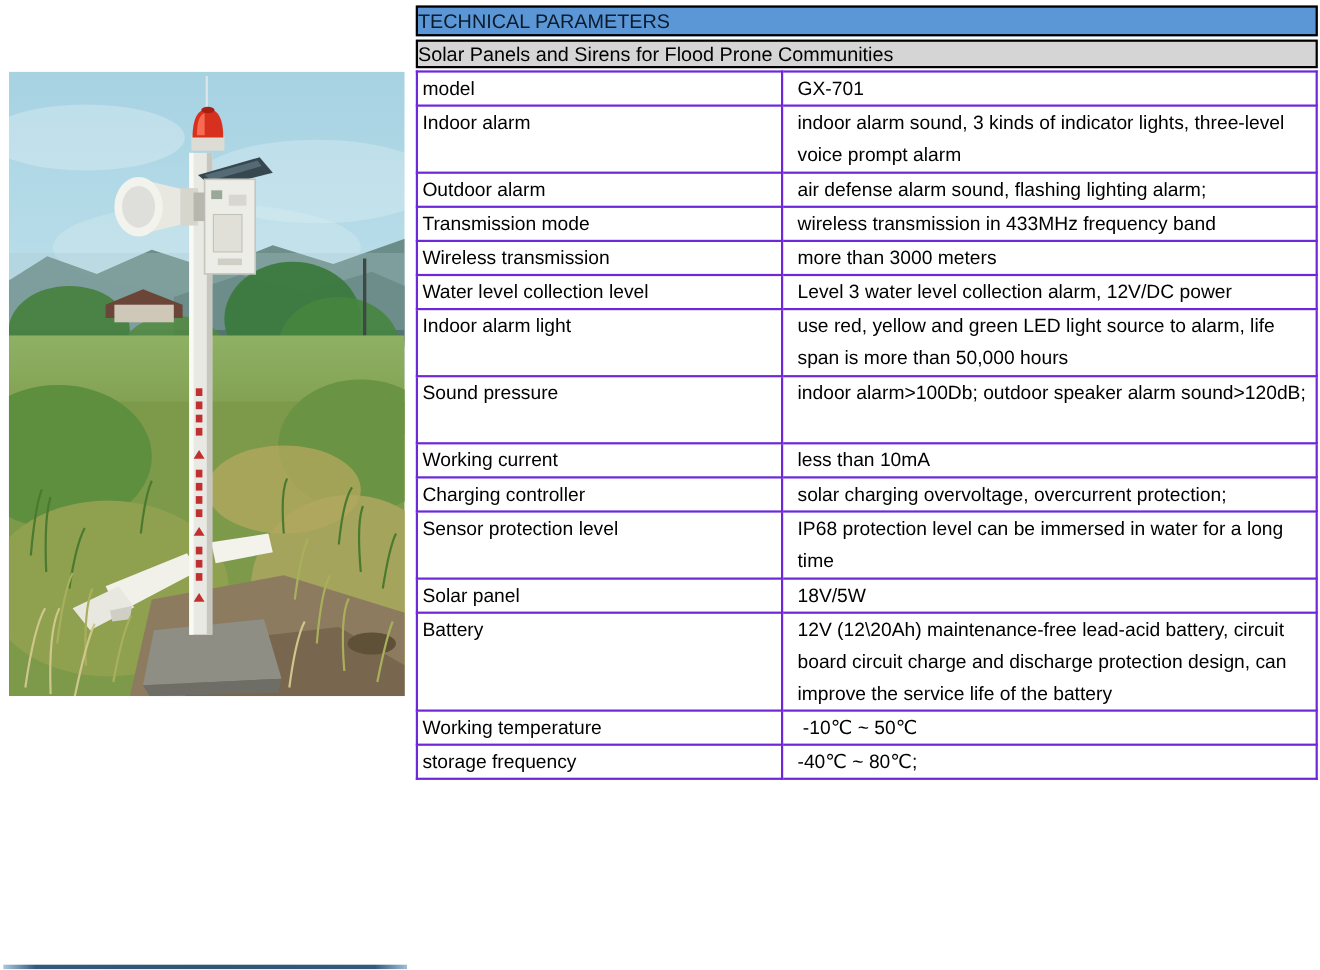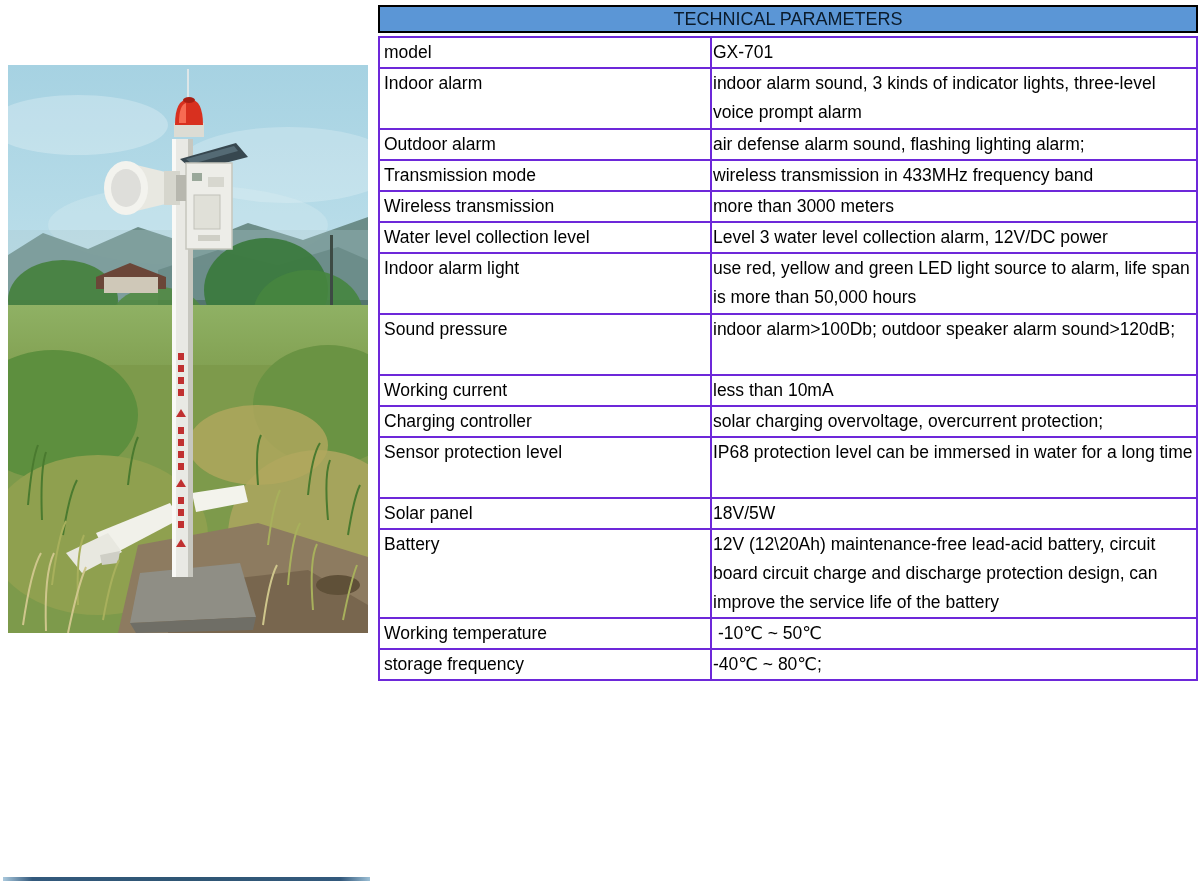--- a/index.html
+++ b/index.html
@@ -6,29 +6,29 @@
   html,body { width:1200px; height:882px; background:#ffffff; overflow:hidden;
               font-family:"Liberation Sans","DejaVu Sans",sans-serif; color:#000; }
   .page { position:relative; width:1200px; height:882px; background:#fff; }
 
   
   .photo { position:absolute; left:8px; top:65px; width:360px; height:568px; overflow:hidden; }
   .photo svg { display:block; width:100%; height:100%; }
 
   
   .tableblock { position:absolute; left:378px; top:5px; width:820px; }
-  .hdr { border:2px solid #000; text-align:center; font-size:18px; }
+  .hdr { border:2px solid #000; text-align:left; font-size:18px; }
   .hdr-blue { background:#5b96d6; height:28px; line-height:24px; margin-bottom:3px; color:#0b1b2b; }
   .hdr-gray { background:#d5d5d5; height:26px; line-height:22px; margin-bottom:2px; }
 
   table.spec { width:100%; border-collapse:collapse; table-layout:fixed; }
   table.spec td { border:2px solid #6d28d9; font-size:17.5px; line-height:29px;
                   vertical-align:top; overflow:hidden; background:#fff; }
   td.param { width:332px; padding:0 0 0 4px; }
-  td.value { padding:0 0 0 1px; white-space:pre-wrap; }
+  td.value { padding:0 0 0 13px; white-space:pre-wrap; }
   tr.r1 { height:31px; }
   tr.r2 { height:61px; }
   tr.r3 { height:83px; }
 
   
   .bottom-bar { position:absolute; left:3px; top:877px; width:367px; height:4px;
                 background:linear-gradient(to right,#aac9dd 0%,#33597c 8%,#2f5674 50%,#33597c 92%,#9dc0d6 100%); }
 </style>
 </head>
 <body>
@@ -170,20 +170,21 @@
         <path d="M15,560 q8,-55 18,-72"></path>
           <path d="M38,566 q-2,-58 8,-78"></path>
         <path d="M60,568 q10,-48 18,-66"></path>
           <path d="M255,560 q6,-45 14,-60"></path>
       </g>
     </svg>
   </div>
 
   <div class="tableblock">
     <div class="hdr hdr-blue">TECHNICAL PARAMETERS</div>
+    <div class="hdr hdr-gray">Solar Panels and Sirens for Flood Prone Communities</div>
 
     <table class="spec">
       <tbody>
         <tr class="r1">
           <td class="param">model</td>
           <td class="value">GX-701</td>
         </tr>
         <tr class="r2">
           <td class="param">Indoor alarm</td>
           <td class="value">indoor alarm sound, 3 kinds of indicator lights, three-level voice prompt alarm</td>

